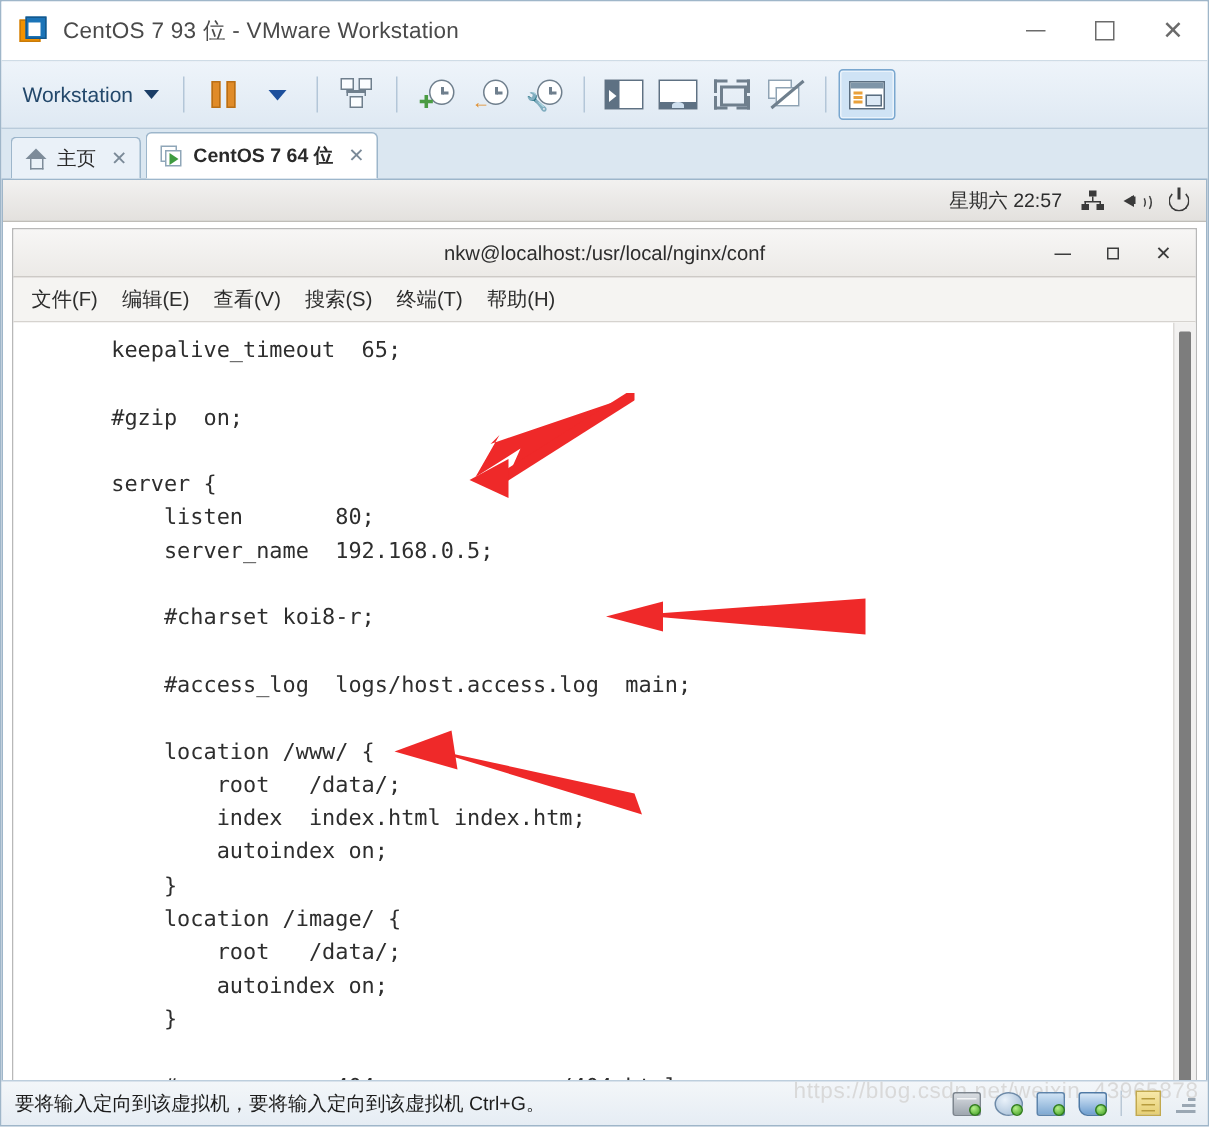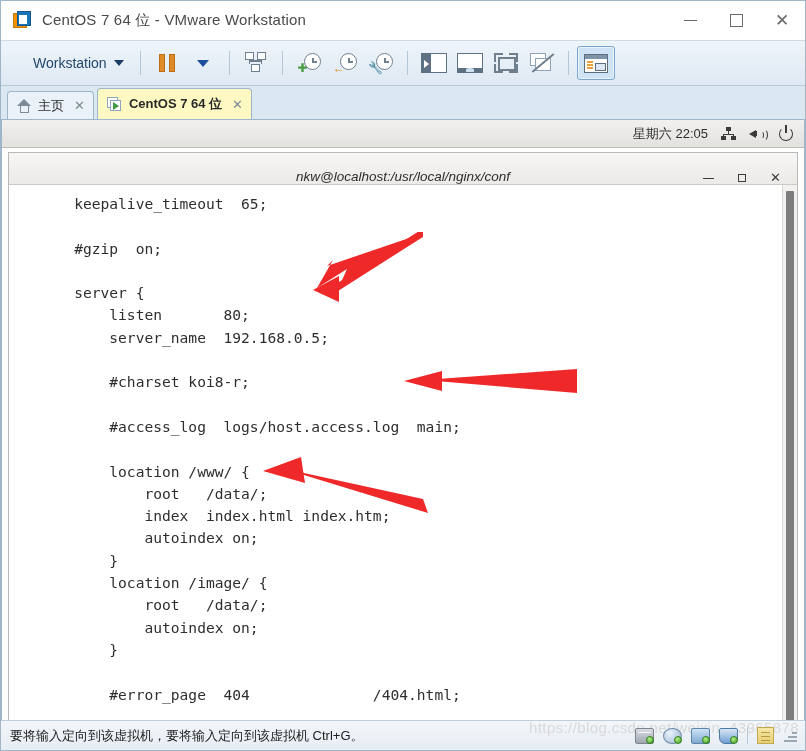--- a/index.html
+++ b/index.html
@@ -21,21 +21,21 @@
   .tb-icon .sq3{position:absolute;left:6px;top:4px;width:8px;height:9px;background:#ffffff;}
   .tb-title{font-size:15px;color:#4a4a4a;letter-spacing:.2px;}
   .wincontrols{margin-left:auto;display:flex;height:100%;}
   .wc{width:46px;height:100%;display:flex;align-items:center;justify-content:center;color:#6b6b6b;}
   .wc .min{width:13px;height:1px;background:#6b6b6b;display:block;}
   .wc .max{width:13px;height:13px;border:1px solid #6b6b6b;display:block;box-sizing:border-box;}
   .wc .cls{font-size:17px;line-height:1;font-weight:300;}
 
   
   .toolbar{height:44px;min-height:44px;background:linear-gradient(#eef4fa,#dfe9f3);
-           border-bottom:1px solid #b9cbdb;display:flex;align-items:center;padding:0 24px;}
+           border-bottom:1px solid #b9cbdb;display:flex;align-items:center;padding:0 6px;}
   .ws-menu{display:flex;align-items:center;gap:7px;font-size:14px;color:#23486b;padding:4px 8px;}
   .caret{width:0;height:0;border-left:5px solid transparent;border-right:5px solid transparent;border-top:6px solid #1a3d66;}
   .tsep{width:1px;height:24px;background:#b3c6d8;margin:0 8px;}
   .tbtn{width:36px;height:32px;display:flex;align-items:center;justify-content:center;position:relative;}
   .pause{display:flex;gap:4px;}
   .pause i{display:block;width:6px;height:18px;background:#e08b28;border:1px solid #b96f16;box-sizing:border-box;}
   .caret-sm{width:0;height:0;border-left:6px solid transparent;border-right:6px solid transparent;border-top:7px solid #1c4f9c;}
   .snap{position:relative;width:24px;height:22px;}
   .snap .b{position:absolute;border:1.6px solid #6f7f8d;background:#fbfdff;box-sizing:border-box;}
   .snap .b1{left:1px;top:0;width:9px;height:8px;}
@@ -70,21 +70,21 @@
   .libicon{width:24px;height:19px;border:1.6px solid #5b6e80;box-sizing:border-box;background:#fff;position:relative;}
   .libicon .hd{position:absolute;left:0;right:0;top:0;height:4px;background:#7e95a8;}
   .libicon .l{position:absolute;left:2px;width:6px;height:2px;background:#e9a13b;}
   .libicon .pane{position:absolute;right:1px;bottom:1px;width:11px;height:8px;border:1.4px solid #5b6e80;background:#dce9f5;box-sizing:border-box;}
 
   
   .tabstrip{height:33px;min-height:33px;background:#dbe7f1;display:flex;align-items:flex-end;padding-left:6px;
             border-bottom:1px solid #9db6cb;}
   .tab{height:27px;display:flex;align-items:center;gap:6px;padding:0 8px 0 9px;margin-right:3px;
        background:#eaf1f8;border:1px solid #9db6cb;border-bottom:none;border-radius:4px 4px 0 0;font-size:13px;color:#2a2a2a;}
-  .tab.active{background:#fef9c3;height:30px;font-weight:bold;}
+  .tab.active{background:#ffffff;height:30px;font-weight:bold;}
   .tab .x{color:#7b8a98;font-size:13px;margin-left:4px;}
   .home-ic{width:15px;height:14px;position:relative;}
   .home-ic .roof{position:absolute;left:0;top:0;width:0;height:0;border-left:7.5px solid transparent;border-right:7.5px solid transparent;border-bottom:7px solid #7d8b99;}
   .home-ic .body{position:absolute;left:3px;top:6px;width:9px;height:8px;border:1.7px solid #7d8b99;border-top:0;box-sizing:border-box;}
   .vm-ic{width:16px;height:15px;position:relative;}
   .vm-ic .f1{position:absolute;left:0;top:0;width:11px;height:11px;border:1.5px solid #8fa6b8;background:#fff;box-sizing:border-box;}
   .vm-ic .f2{position:absolute;left:3px;top:3px;width:11px;height:11px;border:1.5px solid #8fa6b8;background:#fff;box-sizing:border-box;}
   .vm-ic .play{position:absolute;left:6px;top:5px;width:0;height:0;border-top:4px solid transparent;border-bottom:4px solid transparent;border-left:6px solid #3f9b3f;}
 
   
@@ -108,21 +108,21 @@
   .volic .w{position:absolute;border:1.4px solid #3a3a3a;border-radius:50%;border-left-color:transparent;border-top-color:transparent;border-bottom-color:transparent;}
   .volic .w1{left:9px;top:3.5px;width:4px;height:6px;}
   .volic .w2{left:11px;top:1.5px;width:6px;height:10px;}
   .powic{width:14px;height:14px;border:1.8px solid #3a3a3a;border-radius:50%;box-sizing:border-box;position:relative;border-top-color:transparent;}
   .powic:after{content:"";position:absolute;left:5px;top:-3px;width:1.8px;height:8px;background:#3a3a3a;}
 
   
   .termwrap{flex:1;position:relative;padding:4px 6px 0 6px;box-sizing:border-box;display:flex;flex-direction:column;background:#ffffff;}
   .term{flex:1;display:flex;flex-direction:column;border:1px solid #b8b8b8;background:#ffffff;min-height:0;}
   .term-title{height:31px;min-height:31px;background:linear-gradient(#f7f6f5,#eceae7);
-              border-bottom:1px solid #cdcac6;display:flex;align-items:flex-end;position:relative;font-style:italic;}
+              border-bottom:1px solid #cdcac6;display:flex;align-items:center;position:relative;}
   .term-title .t{position:absolute;left:0;right:0;text-align:center;font-size:13.5px;color:#2d2d2d;}
   .term-ctl{margin-left:auto;display:flex;align-items:center;gap:24px;padding-right:16px;z-index:2;}
   .term-ctl span{color:#3c3c3c;font-size:13px;line-height:1;}
   .tc-min{display:block;width:11px;height:1.5px;background:#3c3c3c;margin-bottom:-5px;}
   .tc-max{display:block;width:8px;height:8px;border:1.8px solid #3c3c3c;box-sizing:border-box;}
   .term-menu{height:29px;min-height:29px;background:#f5f4f2;border-bottom:1px solid #d6d3cf;
              display:flex;align-items:center;gap:16px;padding-left:12px;font-size:13.5px;color:#2d2d2d;}
   .term-body{flex:1;background:#ffffff;position:relative;overflow:hidden;display:flex;min-height:0;}
   .term-text{flex:1;padding:8px 0 0 30px;font-family:"DejaVu Sans Mono","Liberation Mono",monospace;
              font-size:14.6px;line-height:22.3px;color:#2e2e2e;white-space:pre;letter-spacing:0px;}
@@ -158,21 +158,21 @@
 <body>
 
 <div id="app">
 
   <div class="titlebar">
     <span class="tb-icon">
       <span class="sq1"></span>
         <span class="sq2"></span>
         <span class="sq3"></span>
     </span>
-    <span class="tb-title">CentOS 7 64 位 - VMware Workstation</span>
+    <span class="tb-title">CentOS 7 93 位 - VMware Workstation</span>
     <div class="wincontrols">
       <div class="wc">
           <span class="min"></span>
         </div>
       <div class="wc">
           <span class="max"></span>
         </div>
       <div class="wc">
           <span class="cls">✕</span>
         </div>
@@ -287,21 +287,21 @@
         </span>
       <span>CentOS 7 64 位</span>
       <span class="x">✕</span>
     </div>
   </div>
 
   <div class="guest">
 
     <div class="gnome-panel">
       <div class="gp-right">
-        <span>星期六 22:05</span>
+        <span>星期六 22:57</span>
         <span class="netic">
           <i style="left:5px;top:0;width:5px;height:4px;"></i>
           <i style="left:0;bottom:0;width:5px;height:4px;"></i>
           <i style="right:0;bottom:0;width:5px;height:4px;"></i>
           <i style="left:7px;top:4px;width:1.4px;height:3px;"></i>
           <i style="left:2px;top:7px;width:11px;height:1.4px;"></i>
           <i style="left:2px;top:7px;width:1.4px;height:2px;"></i>
           <i style="right:2px;top:7px;width:1.4px;height:2px;"></i>
         </span>
         <span class="volic">
@@ -321,20 +321,28 @@
           <div class="term-ctl">
             <span>
                 <span class="tc-min"></span>
               </span>
             <span>
                 <span class="tc-max"></span>
               </span>
             <span>✕</span>
           </div>
         </div>
+        <div class="term-menu">
+          <span>文件(F)</span>
+          <span>编辑(E)</span>
+          <span>查看(V)</span>
+          <span>搜索(S)</span>
+          <span>终端(T)</span>
+          <span>帮助(H)</span>
+        </div>
         <div class="term-body">
           <div class="term-text">    keepalive_timeout  65;
 
     #gzip  on;
 
     server {
         listen       80;
         server_name  192.168.0.5;
 
         #charset koi8-r;

